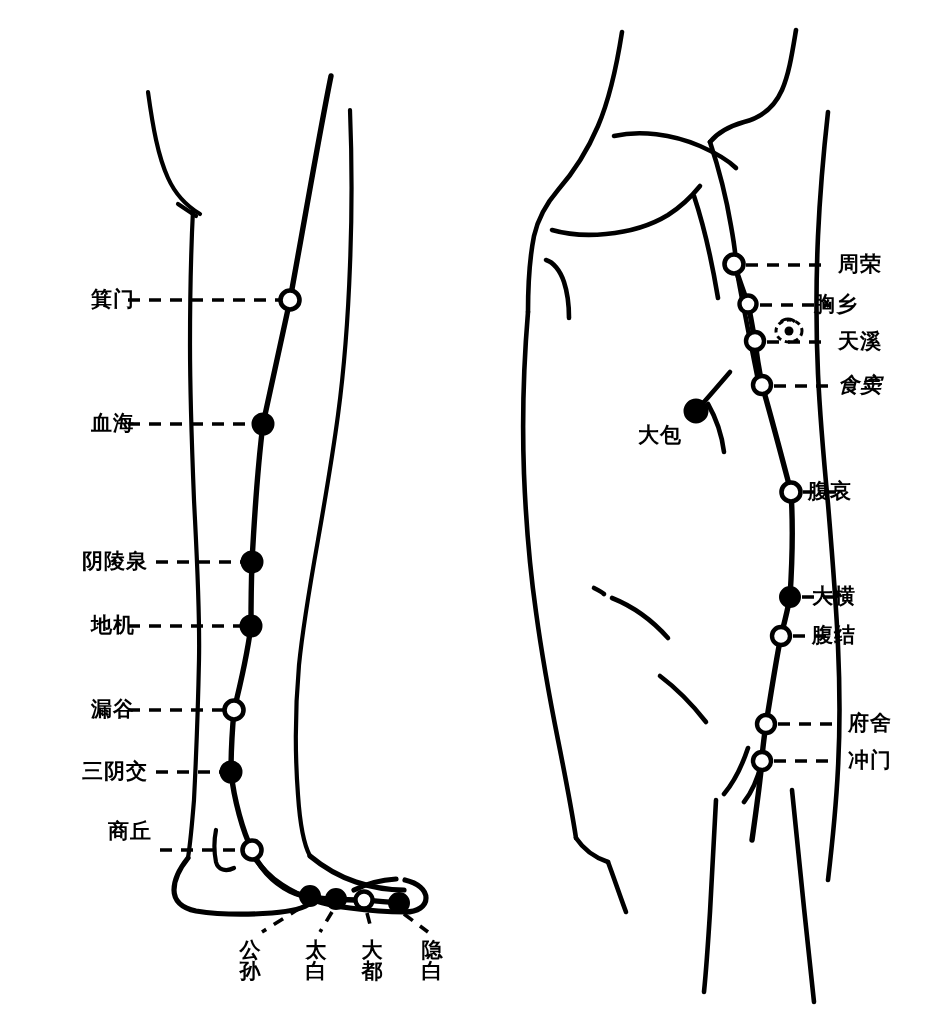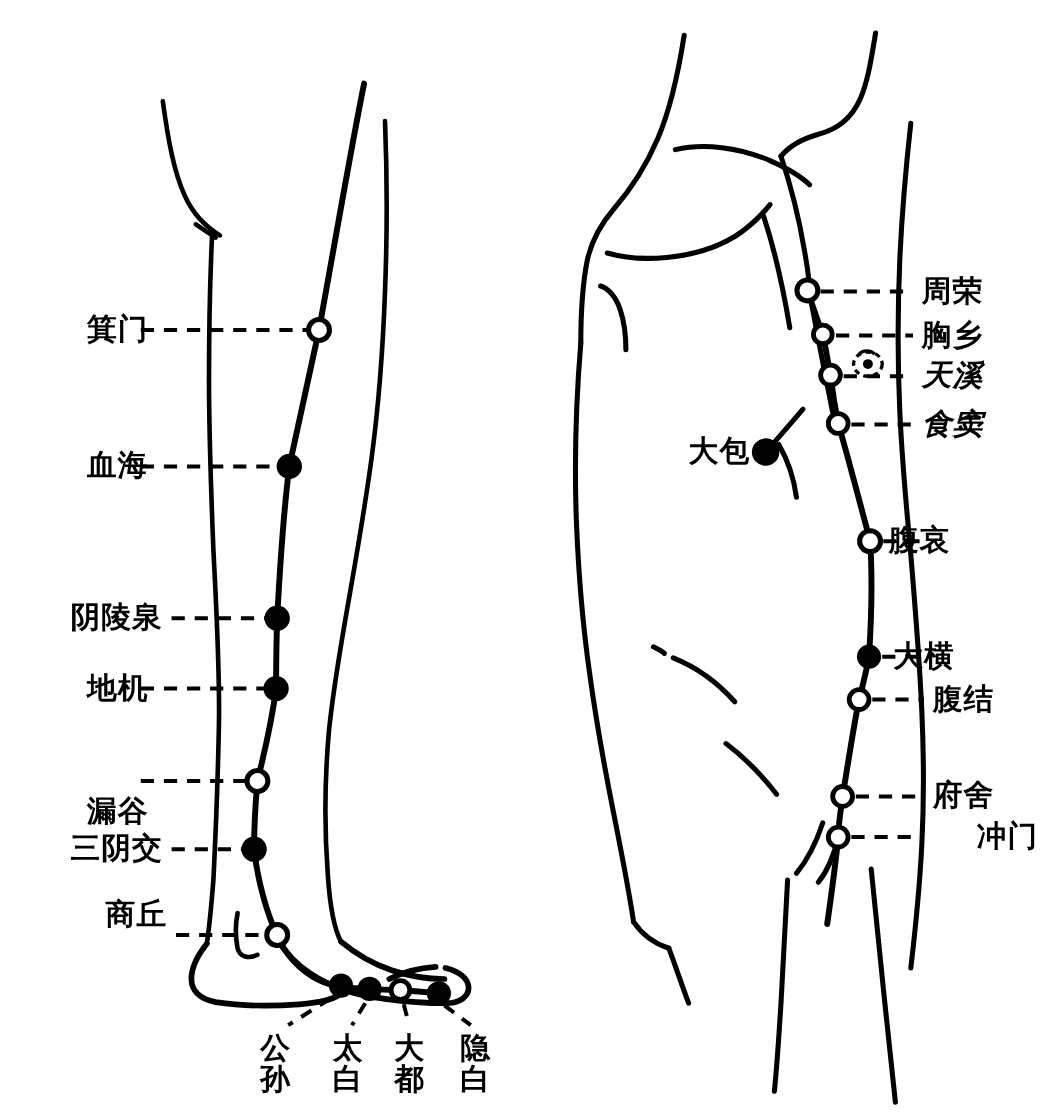--- a/index.html
+++ b/index.html
@@ -6,36 +6,36 @@
   body{
     width:945px;height:1015px;overflow:hidden;
     font-family:"DejaVu Sans","Liberation Sans",sans-serif;
     color:#000000;
   }
   #diagram{position:relative;width:945px;height:1015px;background:#fff;}
   svg{position:absolute;left:0;top:0;width:945px;height:1015px;display:block;}
   .label{
     position:absolute;
     font-family:"DejaVu Sans","Liberation Sans",sans-serif;
-    font-size:27px;
+    font-size:21px;
     font-weight:700;
     line-height:1.02;
     color:#000;
     white-space:nowrap;
     letter-spacing:1px;
   }
   .label.right-align{transform:translate(-100%,-50%);}
   .label.left-align{transform:translate(0,-50%);}
   .label.stack{
     transform:translate(-50%,0);
     text-align:center;
     letter-spacing:0;
   }
   .label.stack span{display:block;}
-  .label.inline-pt{transform:translate(-100%,-50%);}
+  .label.inline-pt{transform:translate(-100%,-50%);margin-top:25px;}
 </style>
 </head>
 <body>
 
 <div id="diagram">
 
   <svg viewBox="0 0 945 1015" xmlns="http://www.w3.org/2000/svg">
 
     <g fill="none" stroke="#000" stroke-width="4.2" stroke-linecap="round" stroke-linejoin="round">
 
@@ -207,21 +207,21 @@
       <circle cx="762" cy="761" r="9" fill="#fff" stroke="#000" stroke-width="4.4"></circle>
       <circle cx="696" cy="411" r="11" fill="#000" stroke="#000" stroke-width="3"></circle>
     </g>
 
   </svg>
 
   <div class="label right-align" style="left:135px;top:300px;">箕门</div>
   <div class="label right-align" style="left:135px;top:424px;text-align:center;">血海</div>
   <div class="label right-align" style="left:148px;top:562px;">阴陵泉</div>
   <div class="label right-align" style="left:135px;top:626px;">地机</div>
-  <div class="label right-align" style="left:135px;top:710px;margin-top:28px;">漏谷</div>
+  <div class="label right-align" style="left:135px;top:710px;">漏谷</div>
   <div class="label right-align" style="left:148px;top:772px;">三阴交</div>
   <div class="label right-align" style="left:152px;top:832px;">商丘</div>
 
   <div class="label stack" style="left:250px;top:940px;">
     <span>公</span>
     <span>孙</span>
   </div>
   <div class="label stack" style="left:316px;top:940px;">
     <span>太</span>
     <span>白</span>
@@ -229,24 +229,24 @@
   <div class="label stack" style="left:372px;top:940px;">
     <span>大</span>
     <span>都</span>
   </div>
   <div class="label stack" style="left:432px;top:940px;">
     <span>隐</span>
     <span>白</span>
   </div>
 
   <div class="label left-align" style="left:838px;top:265px;">周荣</div>
-  <div class="label left-align" style="left:838px;top:305px;">胸乡</div>
-  <div class="label left-align" style="left:838px;top:342px;font-style:italic;">天溪</div>
+  <div class="label left-align" style="left:814px;top:305px;">胸乡</div>
+  <div class="label left-align" style="left:838px;top:342px;">天溪</div>
   <div class="label left-align" style="left:838px;top:386px;font-style:italic;">食窦</div>
   <div class="label left-align" style="left:808px;top:492px;">腹哀</div>
   <div class="label left-align" style="left:812px;top:597px;">大横</div>
-  <div class="label left-align" style="left:848px;top:636px;text-align:right;">腹结</div>
+  <div class="label left-align" style="left:812px;top:636px;text-align:right;">腹结</div>
   <div class="label left-align" style="left:848px;top:724px;">府舍</div>
-  <div class="label left-align" style="left:848px;top:761px;margin-left:40px;">冲门</div>
+  <div class="label left-align" style="left:848px;top:761px;">冲门</div>
 
   <div class="label inline-pt" style="left:682px;top:411px;">大包</div>
 
 </div>
 
 </body></html>

